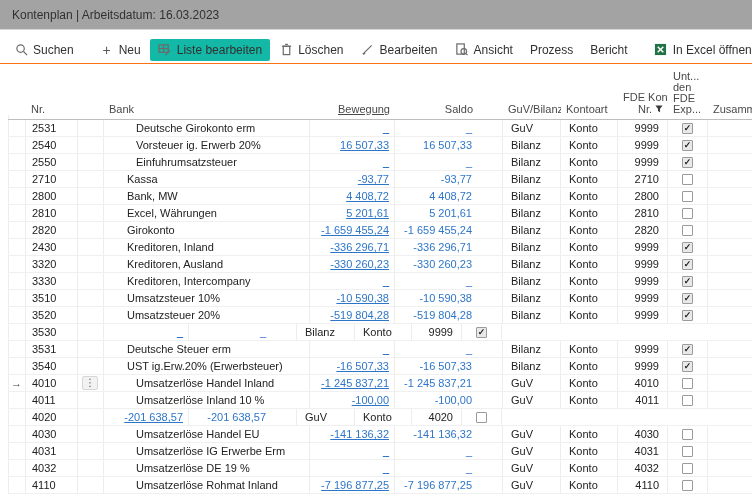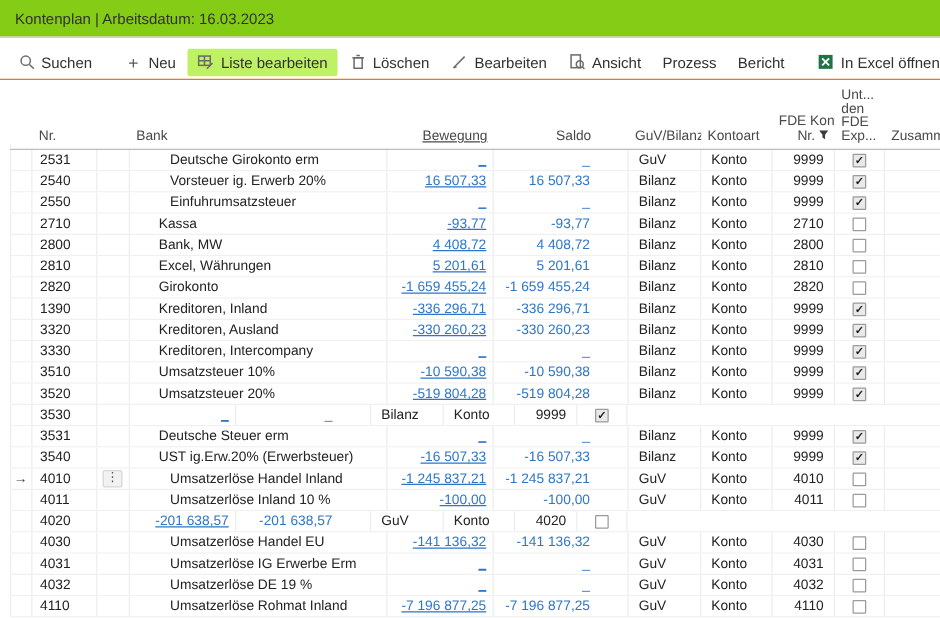--- a/index.html
+++ b/index.html
@@ -3,30 +3,30 @@
 <meta charset="utf-8">
 <style>
   * { box-sizing: border-box; }
   html,body { margin:0; padding:0; }
   body {
     width:752px; height:494px; overflow:hidden; background:#fff;
     font-family:"Liberation Sans", sans-serif; color:#323130;
   }
   
   .titlebar {
-    height:30px; background:#84cc16; border-bottom:1px solid #d6d6d6;
+    height:30px; background:#a3a3a3; border-bottom:1px solid #d6d6d6;
     display:flex; align-items:center; padding:0 12px; font-size:12px; color:#323130;
   }
   
   .toolbar {
     height:28px; margin-top:6px; border-bottom:1px solid #f97316;
     display:flex; align-items:center; padding:0 6px; font-size:12px; gap:1px; white-space:nowrap;
   }
   .tb-item { display:flex; align-items:center; gap:5px; padding:4px 8px; cursor:pointer; color:#323130; }
-  .tb-item.active { background:#bef264; border-radius:2px;justify-content:center; }
+  .tb-item.active { background:#14b8a6; border-radius:2px;justify-content:center; }
   .tb-sep { width:1px; height:16px; background:#d8d8d8; margin:0 4px; }
   .tb-icon { display:inline-flex; width:14px; height:13px; align-items:center; justify-content:center; }
   .plus-glyph { font-size:14px; color:#5a5a5a; line-height:10px; }
   
   .grid { margin-left:8px; font-size:11px; }
   .thead { display:flex; height:56px; border-bottom:1px solid #bdbdbd; align-items:flex-end; color:#494949; }
   .th { padding:0 5px 4px 5px; overflow:hidden; white-space:nowrap; }
   .tbody .tr { display:flex; height:17px; line-height:16px; border-bottom:1px solid #f0f0f0; background:#fff;justify-content:flex-end; }
   .td { border-right:1px solid #ededed; overflow:hidden; white-space:nowrap; }
   .c-sel { width:18px; border-left:1px solid #ededed; }
@@ -277,21 +277,21 @@
         <div class="td c-guv td-plain">Bilanz</div>
         <div class="td c-kon td-plain">Konto</div>
         <div class="td c-fde td-fde">2820</div>
         <div class="td c-chk">
           <span class="checkbox"></span>
         </div>
         <div class="td c-zus"></div>
       </div>
       <div class="tr">
         <div class="td c-sel"></div>
-        <div class="td c-nr td-nr">1390</div>
+        <div class="td c-nr td-nr">2430</div>
         <div class="td c-dots"></div>
         <div class="td c-name td-name" style="padding-left: 23px;">Kreditoren, Inland</div>
         <div class="td c-bew num blue">-336 296,71</div>
         <div class="td c-sal num blue">-336 296,71</div>
         <div class="td c-guv td-plain">Bilanz</div>
         <div class="td c-kon td-plain">Konto</div>
         <div class="td c-fde td-fde">9999</div>
         <div class="td c-chk">
           <span class="checkbox checked">✓</span>
         </div>

